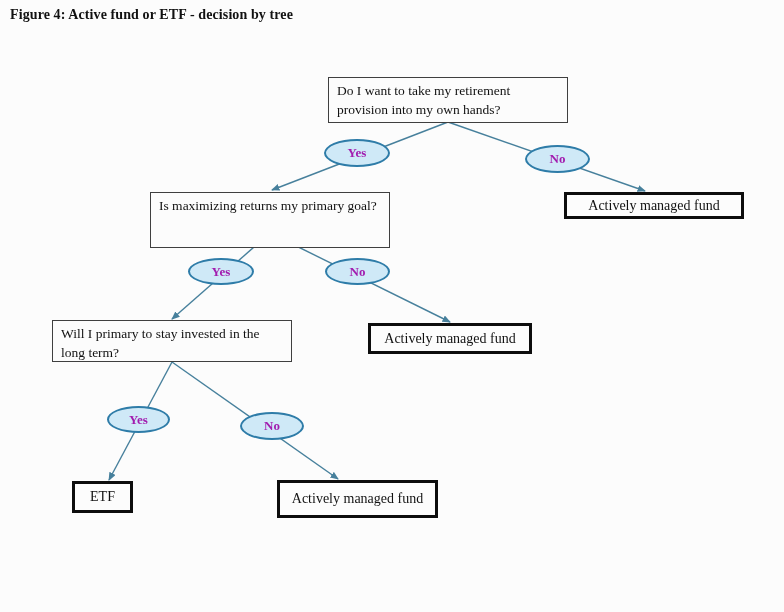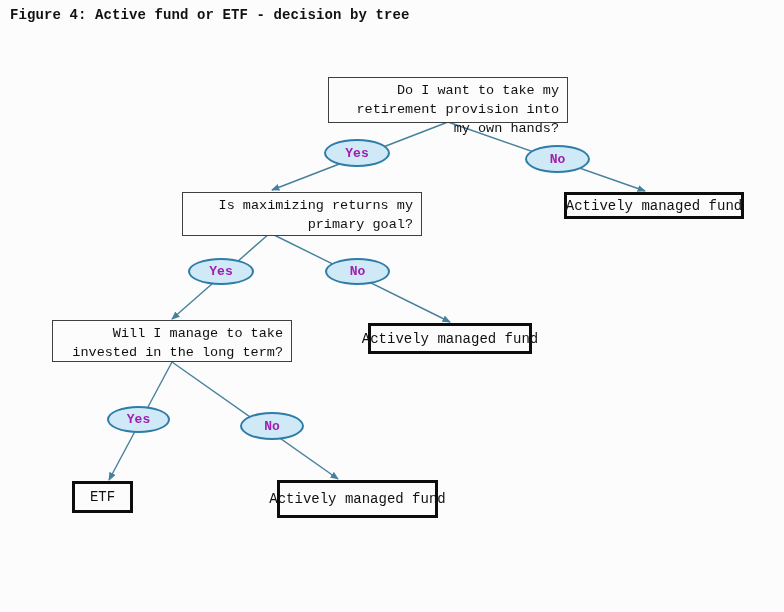--- a/index.html
+++ b/index.html
@@ -1,46 +1,46 @@
 <!DOCTYPE html>
 <html style="--oval-fill: #cfe9f7; --oval-border: #2e7ca8; --connector: #47809c; --question-border: #3f3f3f; --outcome-border: #0d0d0d; --background: #fcfcfc; --text: #111111;"><head>
 <meta charset="utf-8">
 <style>
   html,body{margin:0;padding:0;background:#ffffff;}
   .canvas{
     position:relative;width:784px;height:612px;overflow:hidden;
     background:var(--background,#fcfcfc);
-    font-family:Liberation Mono, monospace;color:var(--text,#111111);
+    font-family:Liberation Serif, serif;color:var(--text,#111111);
   }
   .figure-title{position:absolute;left:10px;top:7px;font-size:14px;font-weight:bold;letter-spacing:0.1px;}
   .source-caption{position:absolute;left:14px;top:569px;font-size:13.5px;color:#1c1c1c;}
   svg.connectors{position:absolute;left:0;top:0;width:784px;height:612px;}
   .connector{stroke:var(--connector,#47809c);stroke-width:1.4;fill:none;}
   .arrowhead-shape{fill:var(--connector,#47809c);}
   .qbox{
     position:absolute;box-sizing:border-box;background:var(--background,#fcfcfc);
     border:1.6px solid var(--question-border,#3f3f3f);
-    font-size:13.5px;line-height:19px;padding:3px 8px 10px 8px;text-align:right;
+    font-size:13.5px;line-height:19px;padding:3px 8px 10px 8px;text-align:left;
   }
   .obox{
     position:absolute;box-sizing:border-box;background:var(--background,#fcfcfc);
     border:3px solid var(--outcome-border,#0d0d0d);
     display:flex;align-items:center;justify-content:center;
     font-size:14px;white-space:nowrap;
   }
   .oval{
     position:absolute;box-sizing:border-box;border-radius:50%;
     background:var(--oval-fill,#cfe9f7);
     border:2px solid var(--oval-border,#2e7ca8);
     display:flex;align-items:center;justify-content:center;
     font-size:13px;font-weight:bold;color:#a21caf;
   }
   
   .q1{left:328px;top:77px;width:240px;height:46px;}
-  .q2{left:150px;top:192px;width:240px;height:44px;margin-left:32px;}
+  .q2{left:150px;top:192px;width:240px;height:56px;}
   .q3{left:52px;top:320px;width:240px;height:42px;}
   
   .r1{left:564px;top:192px;width:180px;height:27px;}
   .r2{left:368px;top:323px;width:164px;height:31px;}
   .r3{left:72px;top:481px;width:61px;height:32px;}
   .r4{left:277px;top:480px;width:161px;height:38px;}
   
   .o1y{left:324px;top:139px;width:66px;height:28px;}
   .o1n{left:525px;top:145px;width:65px;height:28px;}
   .o2y{left:188px;top:258px;width:66px;height:27px;}
@@ -64,21 +64,21 @@
     <line class="connector" x1="448" y1="122" x2="272" y2="190" marker-end="url(#arrow)"></line>
     <line class="connector" x1="448" y1="122" x2="645" y2="191" marker-end="url(#arrow)"></line>
     <line class="connector" x1="270" y1="233" x2="172" y2="319" marker-end="url(#arrow)"></line>
     <line class="connector" x1="270" y1="233" x2="450" y2="322" marker-end="url(#arrow)"></line>
     <line class="connector" x1="172" y1="362" x2="109" y2="480" marker-end="url(#arrow)"></line>
     <line class="connector" x1="172" y1="362" x2="338" y2="479" marker-end="url(#arrow)"></line>
   </svg>
 
   <div class="qbox q1">Do I want to take my retirement provision into my own hands?</div>
   <div class="qbox q2">Is maximizing returns my primary goal?</div>
-  <div class="qbox q3">Will I manage to take invested in the long term?</div>
+  <div class="qbox q3">Will I primary to stay invested in the long term?</div>
 
   <div class="oval o1y">Yes</div>
   <div class="oval o1n">No</div>
   <div class="oval o2y">Yes</div>
   <div class="oval o2n">No</div>
   <div class="oval o3y">Yes</div>
   <div class="oval o3n">No</div>
 
   <div class="obox r1">Actively managed fund</div>
   <div class="obox r2">Actively managed fund</div>

